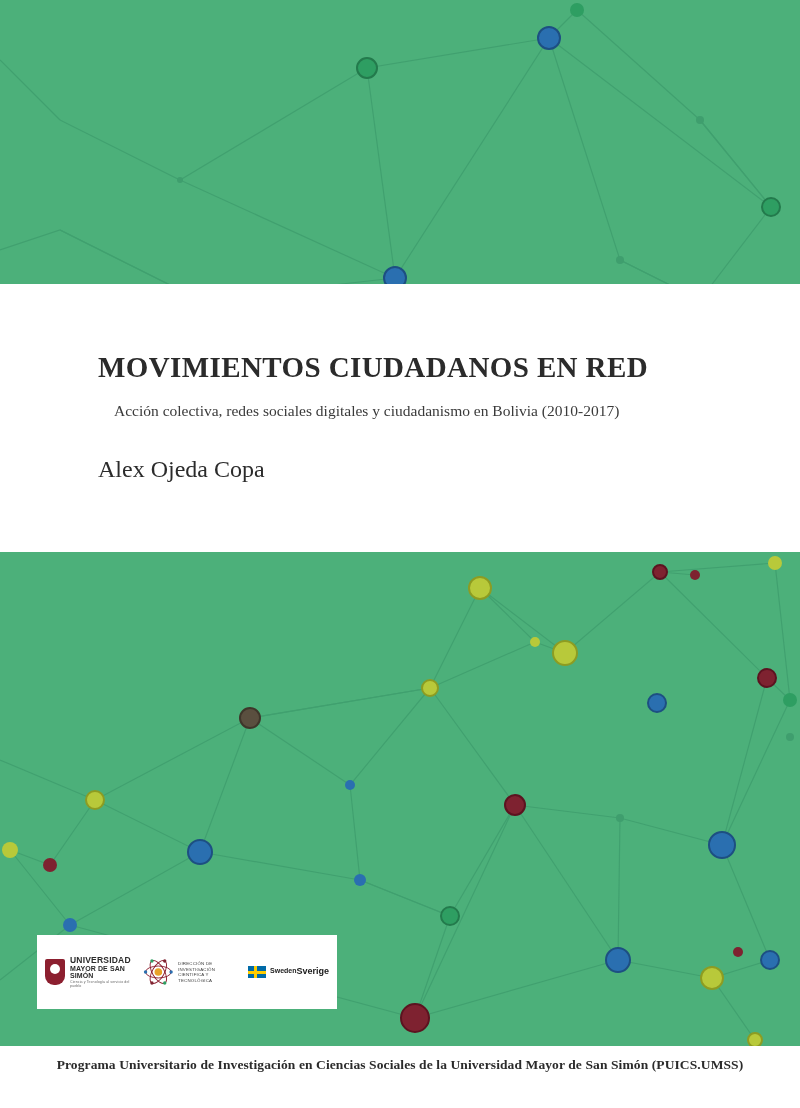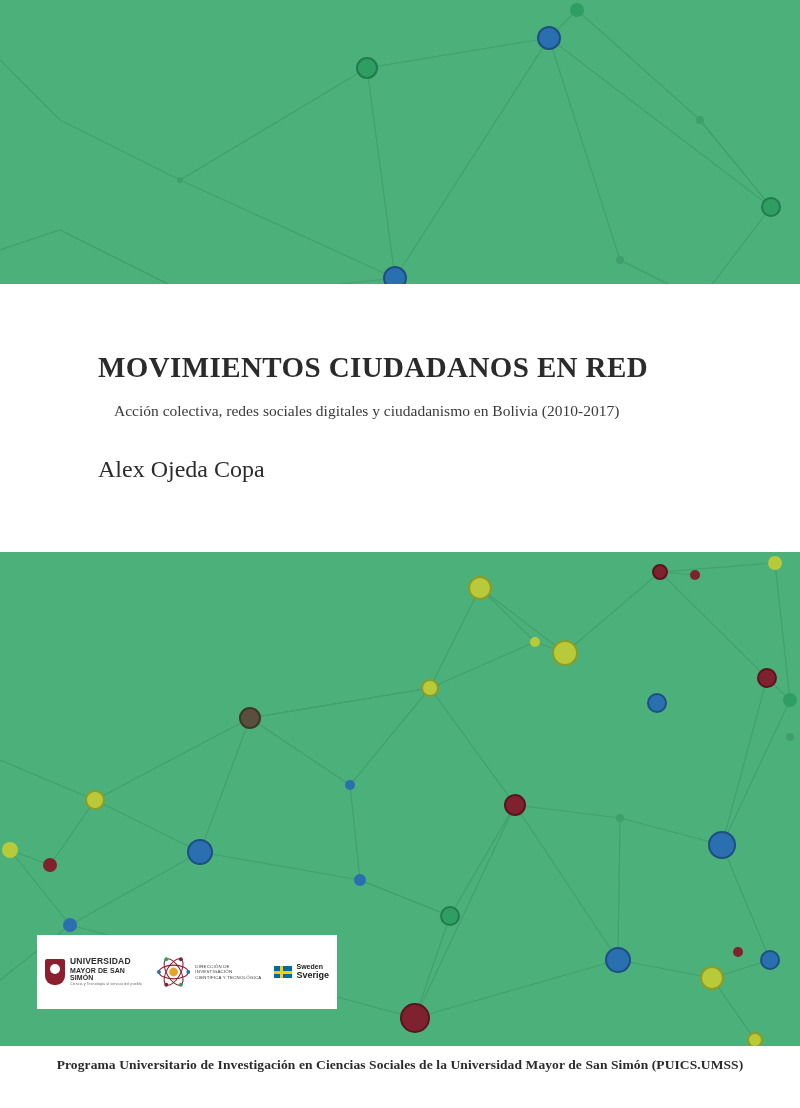--- a/index.html
+++ b/index.html
@@ -172,21 +172,21 @@
     content: "";
     position: absolute;
     left: 5.5px;
     top: 0;
     width: 3px;
     height: 12px;
     background: #fecc00;
   }
   .sweden-lines {
     display: flex;
-    flex-direction: column;
+    flex-direction: row;
     line-height: 1.1;
   }
   .sweden-l1 {
     font-family: "Liberation Sans", sans-serif;
     font-size: 7px;
     font-weight: bold;
     color: #1a1a1a;
   }
   .sweden-l2 {
     font-family: "Liberation Sans", sans-serif;

